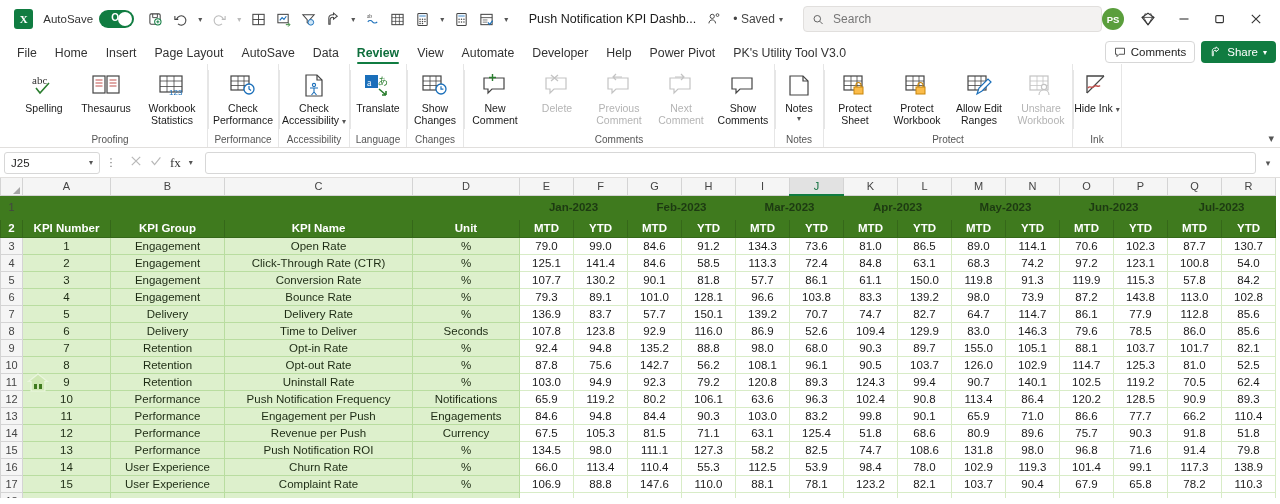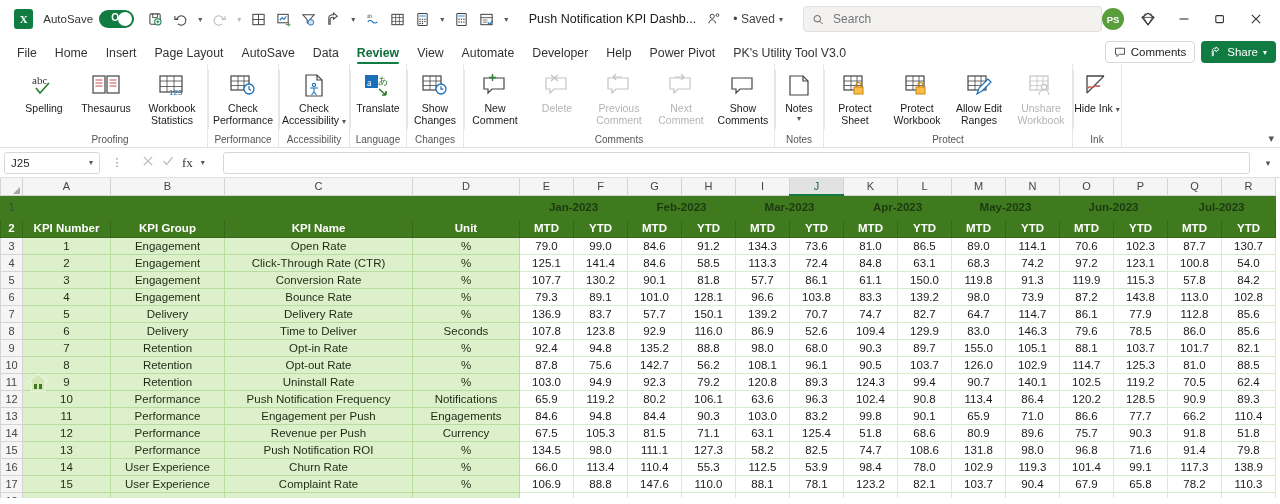--- a/index.html
+++ b/index.html
@@ -115,21 +115,21 @@
   .rbtn.w70 { width: 70px; }
   .rbtn.w56 { width: 56px; }
   .rbtn.w48 { width: 48px; }
   .rbtn.disabled { color: #b4b4b4; }
   .ribbon-collapse {
     position: absolute; right: 6px; bottom: 2px; font-size: 11px; color: #555;
   }
 
   
   .formulabar {
-    height: 30px; display: flex; align-items: center; gap: 10px;
+    height: 30px; display: flex; align-items: center; gap: 4px;
     padding: 0 4px; background: #fff; border-bottom: 1px solid #e1dfdd;
   }
   .namebox {
     width: 96px; height: 22px; border: 1px solid #d7d7d7; border-radius: 3px;
     display: flex; align-items: center; padding: 0 6px; font-size: 11.5px; background:#fff;
   }
   .namebox .nb-chev { margin-left: auto; font-size: 8px; color: #555; }
   .fb-dots { width: 14px; text-align: center; color: #777; font-size: 11px; }
   .fb-icons { display: flex; align-items: center; gap: 8px; padding: 0 8px; color: #b8b8b8; font-size: 12px; }
   .fb-fx { color: #333; font-family: "Liberation Serif", serif; font-size: 13px; }
@@ -870,21 +870,21 @@
           <td class="cell num">56.2</td>
           <td class="cell num">108.1</td>
           <td class="cell num">96.1</td>
           <td class="cell num">90.5</td>
           <td class="cell num">103.7</td>
           <td class="cell num">126.0</td>
           <td class="cell num">102.9</td>
           <td class="cell num">114.7</td>
           <td class="cell num">125.3</td>
           <td class="cell num">81.0</td>
-          <td class="cell num">88.5</td>
+          <td class="cell num">52.5</td>
         </tr>
         <tr class="data-row">
           <td class="rowhdr">11</td>
           <td class="cell txt">9</td>
           <td class="cell txt">Retention</td>
           <td class="cell txt">Uninstall Rate</td>
           <td class="cell txt">%</td>
           <td class="cell num">103.0</td>
           <td class="cell num">94.9</td>
           <td class="cell num">92.3</td>

